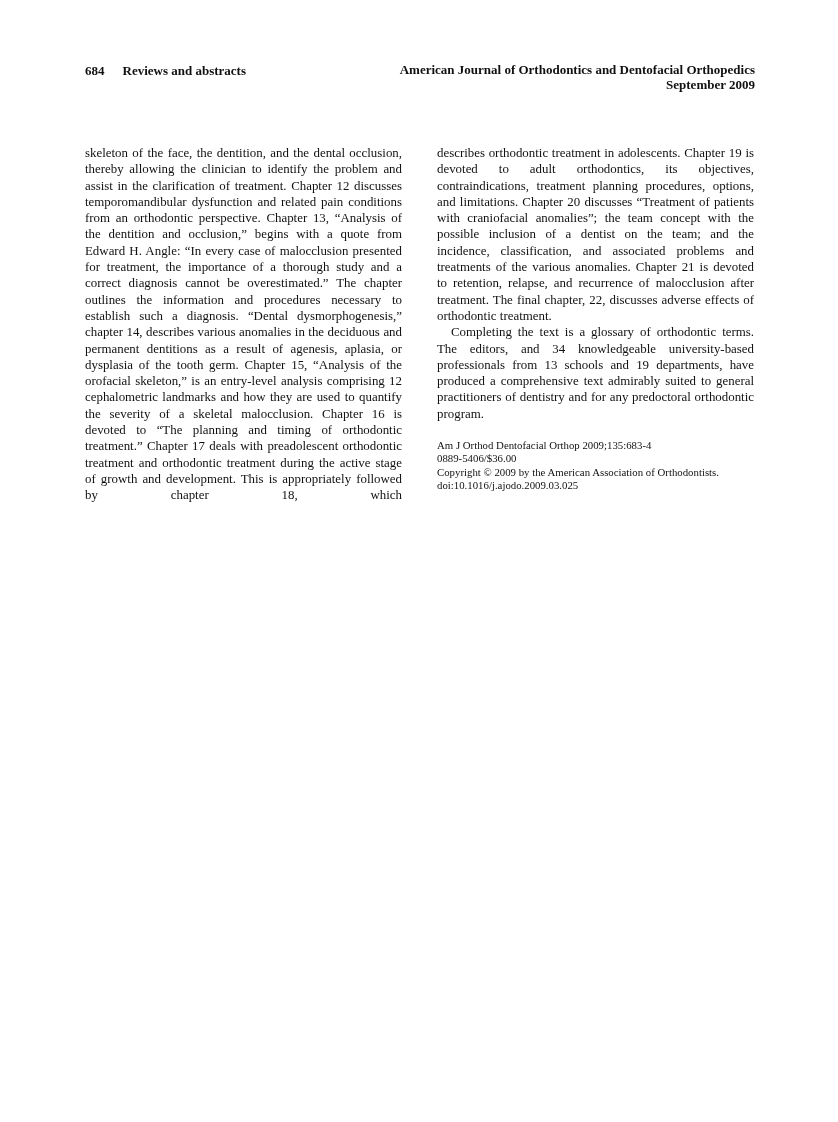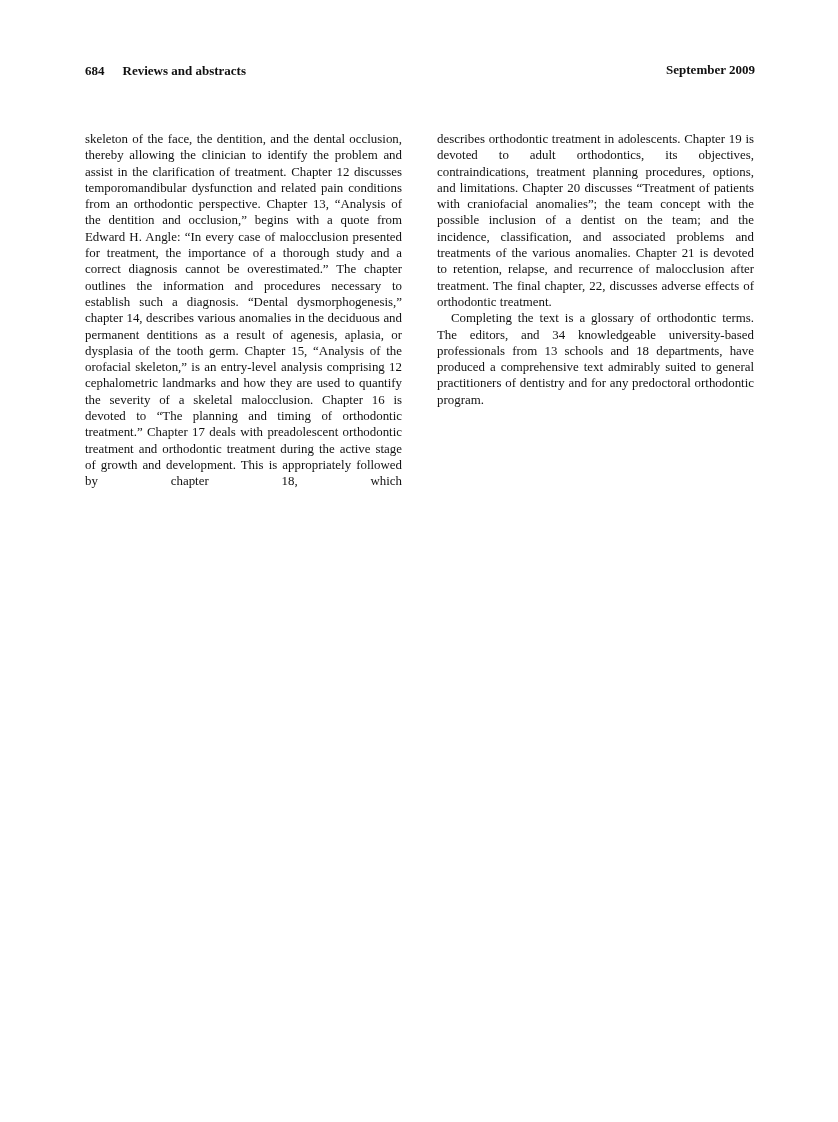--- a/index.html
+++ b/index.html
@@ -74,30 +74,37 @@
 </head>
 <body>
 
 <div class="page">
 
   <header class="page-header">
     <div class="header-left">
       <span class="page-number">684</span><span class="section-title">Reviews and abstracts</span>
     </div>
     <div class="header-right">
+      <div>American Journal of Orthodontics and Dentofacial Orthopedics</div>
       <div>September 2009</div>
     </div>
   </header>
 
   <main class="columns">
 
     <div class="col">
       <p class="body-text justify-last">skeleton of the face, the dentition, and the dental occlusion, thereby allowing the clinician to identify the problem and assist in the clarification of treatment. Chapter 12 discusses temporomandibular dysfunction and related pain conditions from an orthodontic perspective. Chapter 13, “Analysis of the dentition and occlusion,” begins with a quote from Edward H. Angle: “In every case of malocclusion presented for treatment, the importance of a thorough study and a correct diagnosis cannot be overestimated.” The chapter outlines the information and procedures necessary to establish such a diagnosis. “Dental dysmorphogenesis,” chapter 14, describes various anomalies in the deciduous and permanent dentitions as a result of agenesis, aplasia, or dysplasia of the tooth germ. Chapter 15, “Analysis of the orofacial skeleton,” is an entry-level analysis comprising 12 cephalometric landmarks and how they are used to quantify the severity of a skeletal malocclusion. Chapter 16 is devoted to “The planning and timing of orthodontic treatment.” Chapter 17 deals with preadolescent orthodontic treatment and orthodontic treatment during the active stage of growth and development. This is appropriately followed by chapter 18, which</p>
     </div>
 
     <div class="col">
       <p class="body-text">describes orthodontic treatment in adolescents. Chapter 19 is devoted to adult orthodontics, its objectives, contraindications, treatment planning procedures, options, and limitations. Chapter 20 discusses “Treatment of patients with craniofacial anomalies”; the team concept with the possible inclusion of a dentist on the team; and the incidence, classification, and associated problems and treatments of the various anomalies. Chapter 21 is devoted to retention, relapse, and recurrence of malocclusion after treatment. The final chapter, 22, discusses adverse effects of orthodontic treatment.</p>
-      <p class="body-text indented">Completing the text is a glossary of orthodontic terms. The editors, and 34 knowledgeable university-based professionals from 13 schools and 18 departments, have produced a comprehensive text admirably suited to general practitioners of dentistry and for any predoctoral orthodontic program.</p>
+      <p class="body-text indented">Completing the text is a glossary of orthodontic terms. The editors, and 34 knowledgeable university-based professionals from 13 schools and 19 departments, have produced a comprehensive text admirably suited to general practitioners of dentistry and for any predoctoral orthodontic program.</p>
+      <div class="citation">
+        <div>Am J Orthod Dentofacial Orthop 2009;135:683-4</div>
+        <div>0889-5406/$36.00</div>
+        <div>Copyright © 2009 by the American Association of Orthodontists.</div>
+        <div>doi:10.1016/j.ajodo.2009.03.025</div>
+      </div>
     </div>
 
   </main>
 
 </div>
 
 </body></html>

